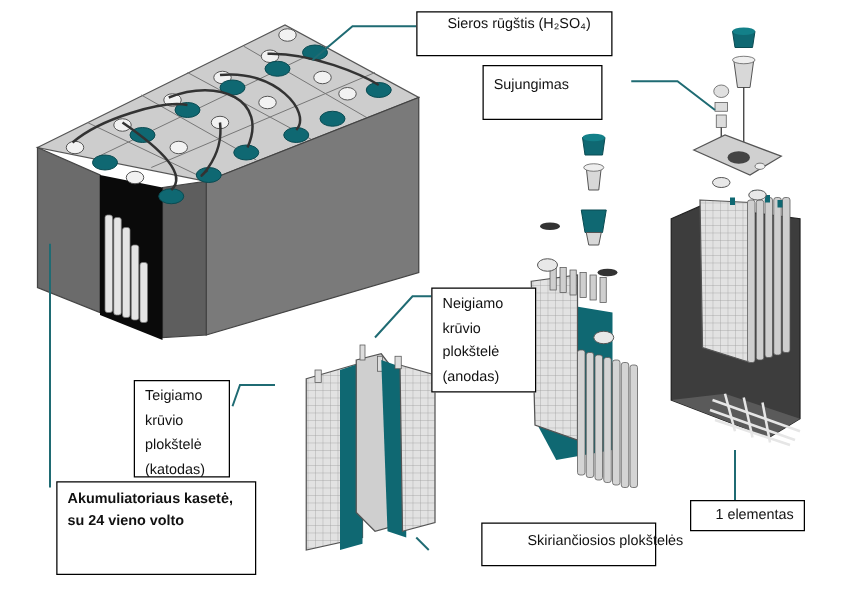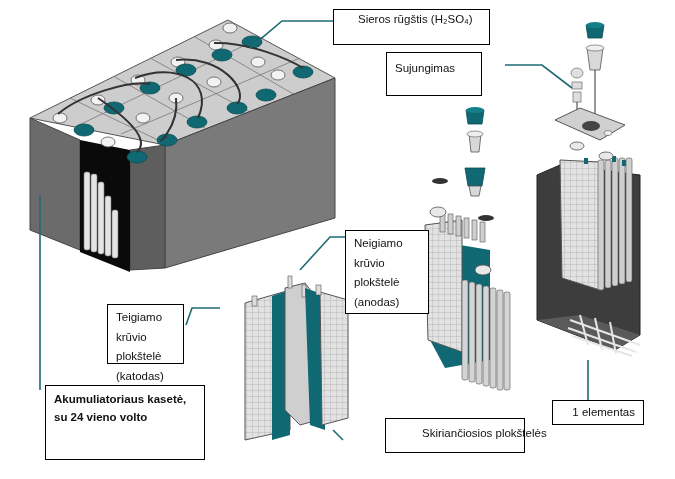--- a/index.html
+++ b/index.html
@@ -199,21 +199,21 @@
   <span>Sujungimas</span>
 </div>
 
 <div class="label" style="left:345px;top:230px;width:84px;height:84px;line-height:19.5px;">
   <span>Neigiamo</span>
   <span>krūvio</span>
   <span>plokštelė</span>
   <span>(anodas)</span>
 </div>
 
-<div class="label" style="left:107px;top:304px;width:77px;height:60px;line-height:19.5px;">
+<div class="label" style="left:107px;top:304px;width:77px;height:78px;line-height:19.5px;">
   <span>Teigiamo</span>
   <span>krūvio</span>
   <span>plokštelė</span>
   <span>(katodas)</span>
 </div>
 
 <div class="label" style="left:45px;top:385px;width:160px;height:75px;line-height:18px;padding:4px 8px;font-weight:bold;">
   <span>Akumuliatoriaus kasetė,</span>
   <span>su 24 vieno volto</span>
 </div>

